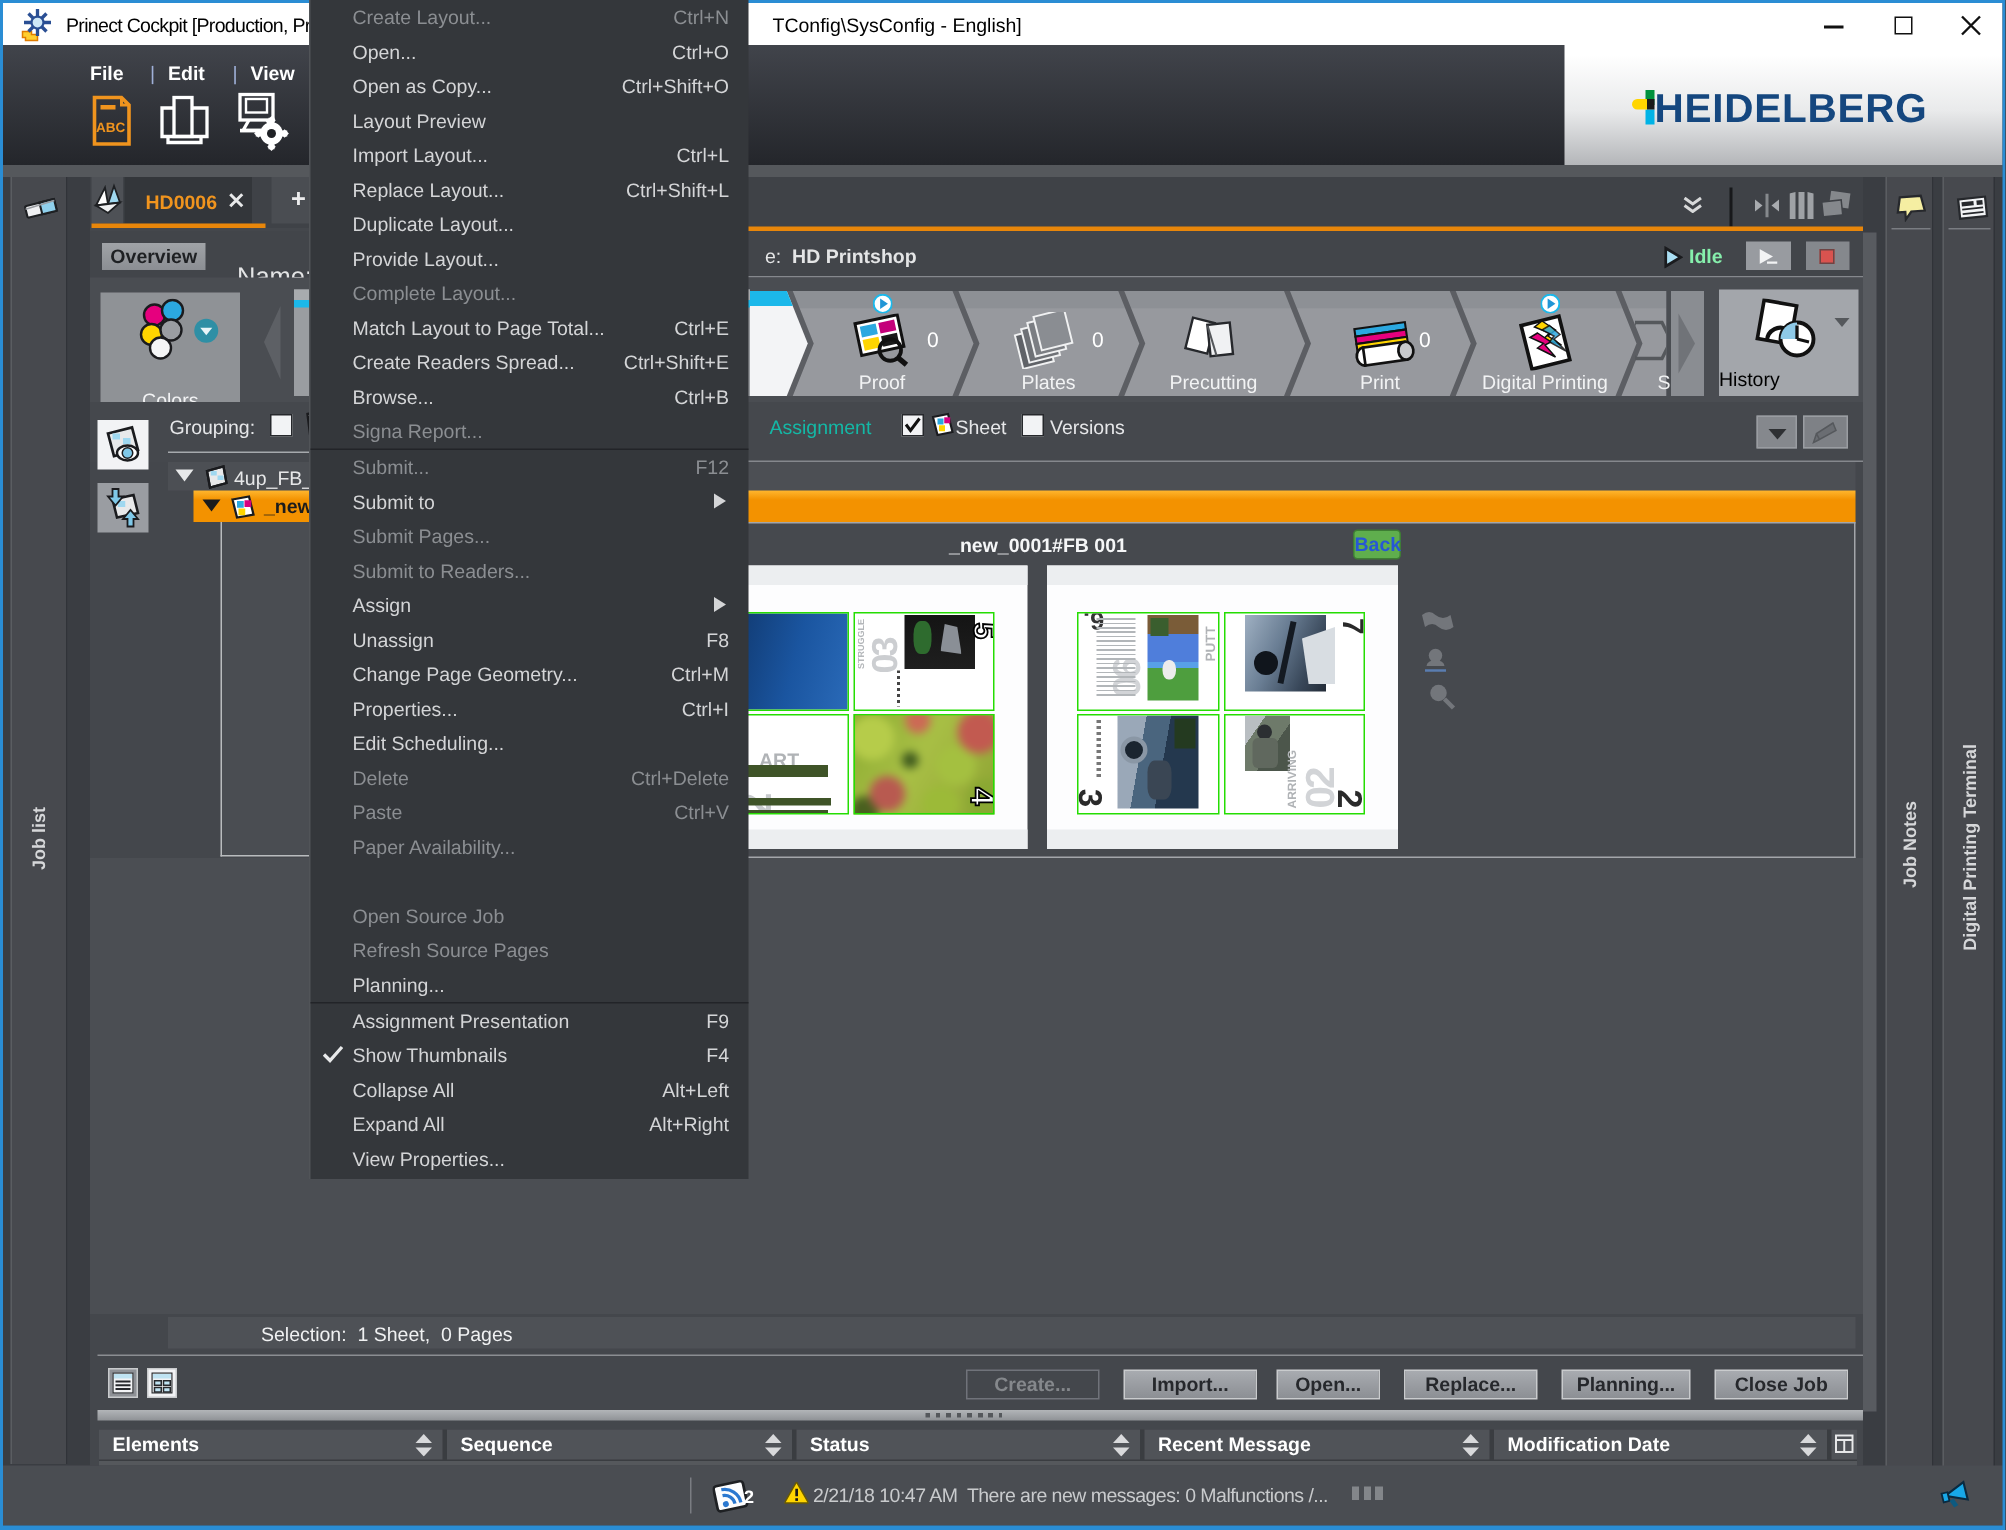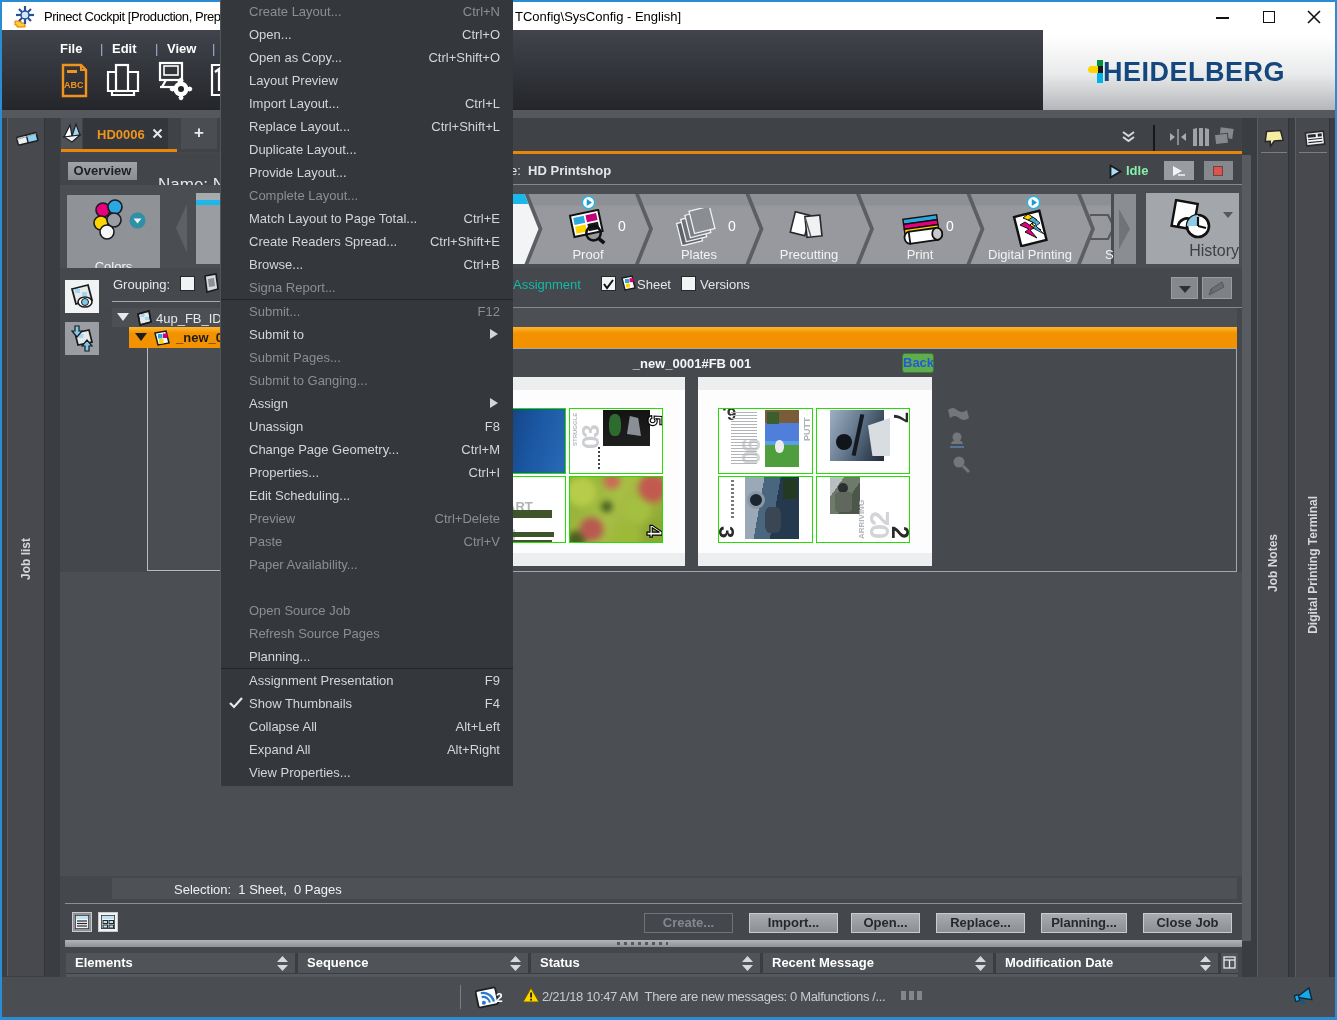--- a/index.html
+++ b/index.html
@@ -8,21 +8,21 @@
 #titlebar{position:absolute;left:2px;top:2px;right:2px;height:28px;background:#fff;color:#000;font-size:13px}
 #topband{position:absolute;left:2px;top:30px;width:1188px;height:80px;background:linear-gradient(#41444b,#24262b)}
 #logoband{position:absolute;left:1043px;top:30px;right:2px;height:80px;background:linear-gradient(#ffffff 8%,#e9eaeb 55%,#b4b6b9)}
 #seprow{position:absolute;left:2px;top:110px;right:2px;height:8px;background:#55585c}
 .sidebar{position:absolute;background:#47494e;border-left:1px solid #5a5d61;border-right:1px solid #303338}
 .vtext{position:absolute;color:#d6d7d9;font-size:12px;font-weight:bold;writing-mode:vertical-rl;transform:rotate(180deg);white-space:nowrap;left:50%;margin-left:-7px}
 #content{position:absolute;left:60px;top:118px;width:1182px;height:859px;background:#44474c}
 #vscroll{position:absolute;left:1242px;top:155px;width:9px;height:786px;background:#585b60}
 #statusbar{position:absolute;left:2px;top:977px;right:2px;height:40px;background:#4a4d52;color:#c3c5c8;font-size:13px}
 
-#cmenu{position:absolute;left:220px;top:0;width:293px;height:786px;background:#34373b;border-left:1px solid #515458;z-index:95}
+#cmenu{position:absolute;left:206px;top:0;width:293px;height:786px;background:#34373b;border-left:1px solid #515458;z-index:95}
 .mi{position:absolute;left:0;width:100%;height:23px;line-height:23px;font-size:13px;color:#d4d5d7}
 .mi .lbl{position:absolute;left:28px;white-space:nowrap}
 .mi .sc{position:absolute;right:13px}
 .mi.dis{color:#8b8e92}
 .subarr{position:absolute;right:15px;top:6px;width:0;height:0;border-left:8px solid #d4d5d7;border-top:5.5px solid transparent;border-bottom:5.5px solid transparent}
 .msep{position:absolute;left:0;width:100%;height:1px;background:#222428}
 .chk{position:absolute;left:9px;top:4px;font-size:14px;color:#e8e9ea}
 .gbtn{position:absolute;top:795px;height:20px;width:89px;background:linear-gradient(#a8abb0,#8c8f94);border:1px solid #c9cbcd;color:#26282c;font-weight:bold;font-size:13px;text-align:center;line-height:18px}
 .sheet{position:absolute;width:234px;height:189px;background:#fdfdfe}
 .sheetband{position:absolute;left:0;width:100%;height:13px;background:#eceef0}
@@ -335,21 +335,21 @@
       <svg style="position:absolute;left:22px;top:6px" width="46" height="42" viewBox="0 0 46 42">
         <g transform="rotate(10 18 14)">
             <rect x="6" y="3" width="22" height="26" fill="#fff" stroke="#111" stroke-width="2.4"></rect>
           </g>
         <path d="M10 28 a 9 9 0 0 1 14 -7" fill="none" stroke="#111" stroke-width="2.8"></path>
         <circle cx="30" cy="27" r="11" fill="#fff" stroke="#111" stroke-width="2.6"></circle>
         <path d="M30 27 L30 16 A 11 11 0 0 0 19 27 Z" fill="#8ecae8"></path>
         <line x1="30" y1="27" x2="30" y2="18" stroke="#111" stroke-width="2.2"></line>
         <line x1="30" y1="27" x2="38" y2="29" stroke="#111" stroke-width="2.2"></line>
       </svg>
-      <div style="position:absolute;left:0;bottom:4px;width:100%;text-align:right;color:#404040;font-size:16px">History</div>
+      <div style="position:absolute;left:0;bottom:4px;width:100%;text-align:left;color:#000000;font-size:13px">History</div>
       <div style="position:absolute;right:6px;top:19px;width:0;height:0;border-top:6px solid #55585c;border-left:5px solid transparent;border-right:5px solid transparent"></div>
     </div>
   </div>
 
   <div style="position:absolute;left:0;top:150px;width:1182px;height:40px;background:#45484d"></div>
   <div style="position:absolute;left:52px;top:183px;width:110px;height:1px;background:#a6a9ad"></div>
   <div style="position:absolute;left:162px;top:189px;width:1020px;height:1px;background:#85888d"></div>
   <div style="position:absolute;left:53px;top:159px;color:#e6e7e9;font-size:13px">Grouping:</div>
   <div style="position:absolute;left:120px;top:158px;width:15px;height:15px;background:#f2f3f5;border:1px solid #26282c"></div>
   <svg style="position:absolute;left:141px;top:155px" width="19" height="20" viewBox="0 0 19 20">
@@ -673,21 +673,21 @@
       <span class="sc">F12</span>
     </div>
   <div class="mi" style="top:323px">
       <span class="lbl">Submit to</span>
       <span class="subarr"></span>
     </div>
   <div class="mi dis" style="top:346px">
       <span class="lbl">Submit Pages...</span>
     </div>
   <div class="mi dis" style="top:369px">
-      <span class="lbl">Submit to Ganging...</span>
+      <span class="lbl">Submit to Readers...</span>
     </div>
   <div class="mi" style="top:392px">
       <span class="lbl">Assign</span>
       <span class="subarr"></span>
     </div>
   <div class="mi" style="top:415px">
       <span class="lbl">Unassign</span>
       <span class="sc">F8</span>
     </div>
   <div class="mi" style="top:438px">
@@ -695,21 +695,21 @@
       <span class="sc">Ctrl+M</span>
     </div>
   <div class="mi" style="top:461px">
       <span class="lbl">Properties...</span>
       <span class="sc">Ctrl+I</span>
     </div>
   <div class="mi" style="top:484px">
       <span class="lbl">Edit Scheduling...</span>
     </div>
   <div class="mi dis" style="top:507px">
-      <span class="lbl">Preview</span>
+      <span class="lbl">Delete</span>
       <span class="sc">Ctrl+Delete</span>
     </div>
   <div class="mi dis" style="top:530px">
       <span class="lbl">Paste</span>
       <span class="sc">Ctrl+V</span>
     </div>
   <div class="mi dis" style="top:553px">
       <span class="lbl">Paper Availability...</span>
     </div>
   <div class="mi dis" style="top:599px">

